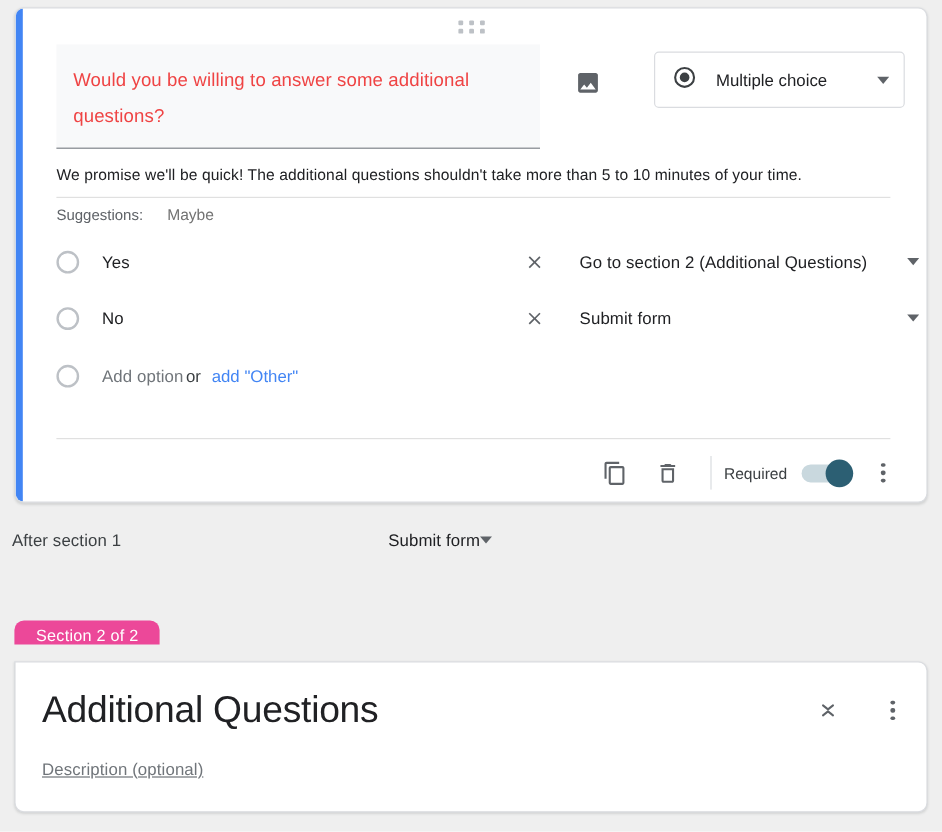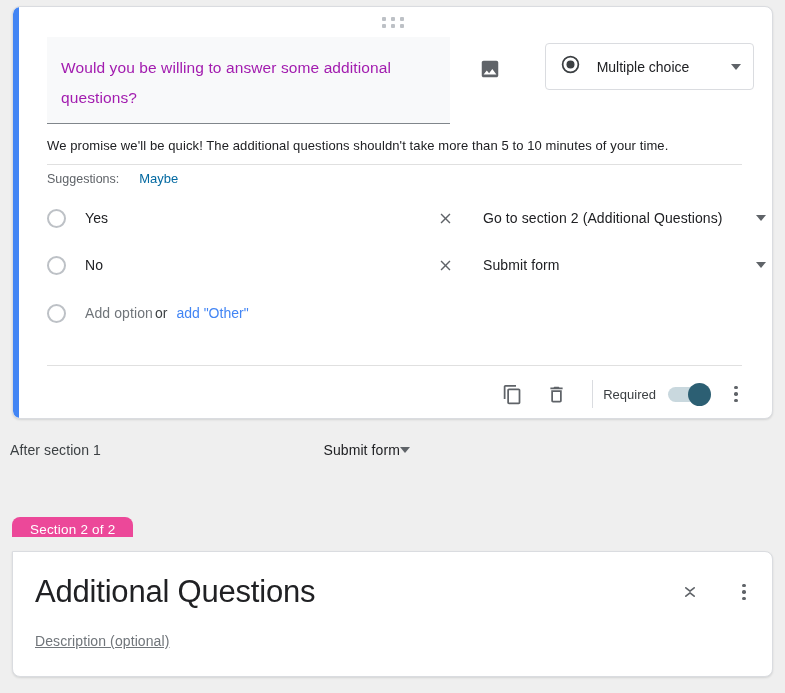--- a/index.html
+++ b/index.html
@@ -74,21 +74,21 @@
   }
   .title-field {
     width: 433px;
     min-height: 78px;
     background: #f8f9fa;
     border-bottom: 1px solid #80868b;
     box-sizing: border-box;
     padding: 16px 14px 10px 14px;
     font-size: 15.5px;
     line-height: 30px;
-    color: #a21caf;
+    color: #ef4444;
     letter-spacing: .1px;
   }
   .image-btn {
     width: 40px;
     height: 40px;
     margin-left: 22px;
     margin-top: 12px;
     display: flex;
     align-items: center;
     justify-content: center;
@@ -147,21 +147,21 @@
     display: flex;
     align-items: baseline;
   }
   .suggestions-label {
     font-size: 12.5px;
     color: #5f6368;
   }
   .suggestion-chip {
     margin-left: 20px;
     font-size: 13px;
-    color: #0369a1;
+    color: #737373;
   }
 
   
   .option-row {
     position: absolute;
     left: 34px;
     right: 6px;
     height: 34px;
     display: flex;
     align-items: center;

